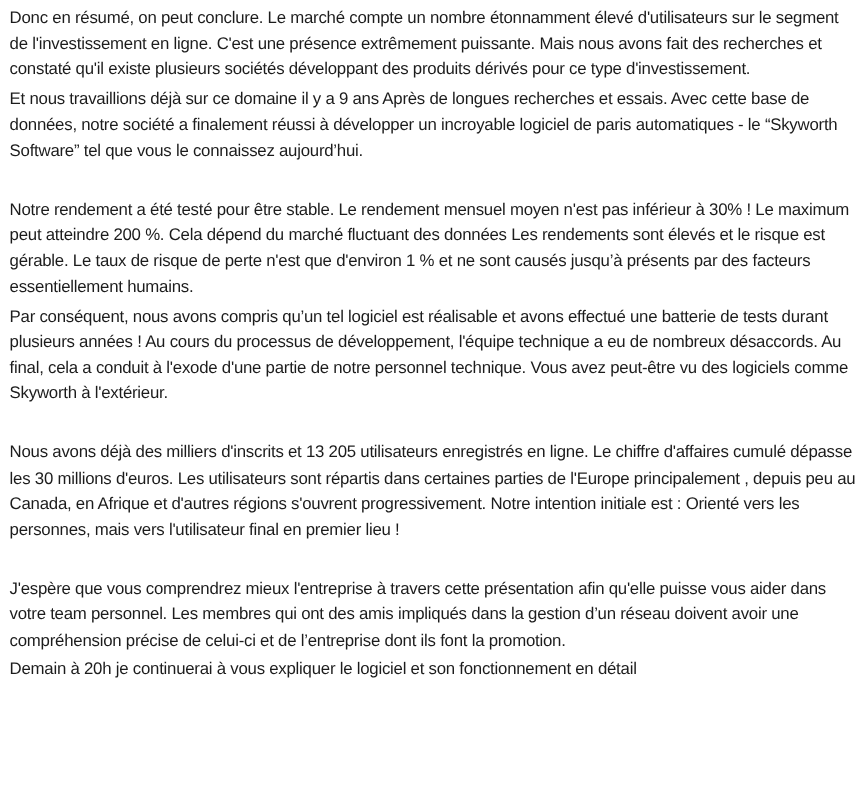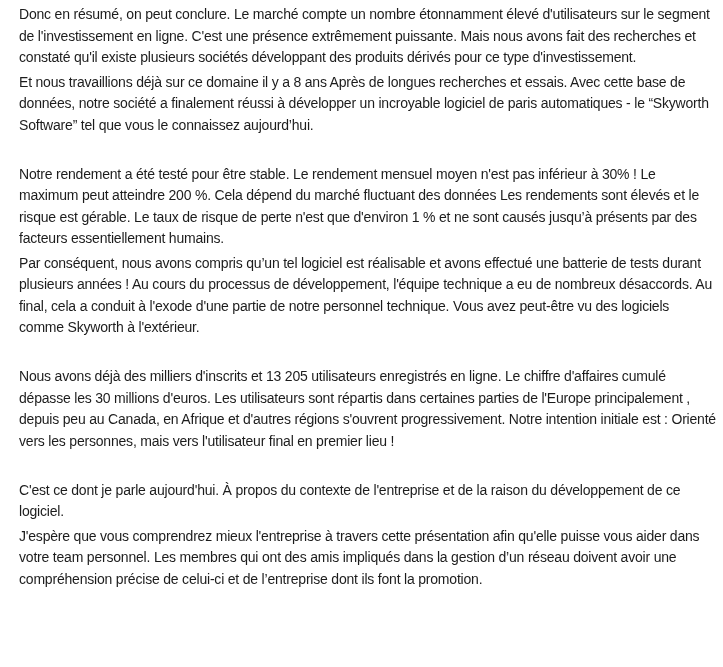--- a/index.html
+++ b/index.html
@@ -14,41 +14,41 @@
     font-family: "Liberation Sans", sans-serif;
   }
   .doc-page {
     box-sizing: border-box;
     width: 723px;
     height: 667px;
     padding: 4px 6px 0 8px;
     background: #ffffff;
   }
   .doc-page p.para {
-    margin: 0 0 3px 11px;
+    margin: 0 0 3px 0;
     font-size: 14px;
     line-height: 21.5px;
     letter-spacing: -0.2px;
     color: #1c1c1c;
     text-align: left;
   }
   .doc-page p.para.blank {
     min-height: 21.5px;
     margin: 0 0 3px 0;
   }
 </style>
 </head>
 <body>
 
 <div class="doc-page">
   <div id="doc-body">
       <p class="para">Donc en résumé, on peut conclure. Le marché compte un nombre étonnamment élevé d'utilisateurs sur le segment de l'investissement en ligne. C'est une présence extrêmement puissante. Mais nous avons fait des recherches et constaté qu'il existe plusieurs sociétés développant des produits dérivés pour ce type d'investissement.</p>
-      <p class="para">Et nous travaillions déjà sur ce domaine il y a 8 ans Après de longues recherches et essais. Avec cette base de données, notre société a finalement réussi à développer un incroyable logiciel de paris automatiques - le “Skyworth Software” tel que vous le connaissez aujourd’hui.</p>
+      <p class="para">Et nous travaillions déjà sur ce domaine il y a 9 ans Après de longues recherches et essais. Avec cette base de données, notre société a finalement réussi à développer un incroyable logiciel de paris automatiques - le “Skyworth Software” tel que vous le connaissez aujourd’hui.</p>
       <p class="para blank"></p>
       <p class="para">Notre rendement a été testé pour être stable. Le rendement mensuel moyen n'est pas inférieur à 30% ! Le maximum peut atteindre 200 %. Cela dépend du marché fluctuant des données Les rendements sont élevés et le risque est gérable. Le taux de risque de perte n'est que d'environ 1 % et ne sont causés jusqu’à présents par des facteurs essentiellement humains.</p>
       <p class="para">Par conséquent, nous avons compris qu’un tel logiciel est réalisable et avons effectué une batterie de tests durant plusieurs années ! Au cours du processus de développement, l'équipe technique a eu de nombreux désaccords. Au final, cela a conduit à l'exode d'une partie de notre personnel technique. Vous avez peut-être vu des logiciels comme Skyworth à l'extérieur.</p>
       <p class="para blank"></p>
       <p class="para">Nous avons déjà des milliers d'inscrits et 13 205 utilisateurs enregistrés en ligne. Le chiffre d'affaires cumulé dépasse les 30 millions d'euros. Les utilisateurs sont répartis dans certaines parties de l'Europe principalement , depuis peu au Canada, en Afrique et d'autres régions s'ouvrent progressivement. Notre intention initiale est : Orienté vers les personnes, mais vers l'utilisateur final en premier lieu !</p>
       <p class="para blank"></p>
-      <p class="para">C'est ce dont je parle aujourd'hui. À propos du contexte de l'entreprise et de la raison du développement de ce logiciel.</p>
       <p class="para">J'espère que vous comprendrez mieux l'entreprise à travers cette présentation afin qu'elle puisse vous aider dans votre team personnel. Les membres qui ont des amis impliqués dans la gestion d’un réseau doivent avoir une compréhension précise de celui-ci et de l’entreprise dont ils font la promotion.</p>
+      <p class="para">Demain à 20h je continuerai à vous expliquer le logiciel et son fonctionnement en détail</p>
     </div>
 </div>
 
 </body></html>

